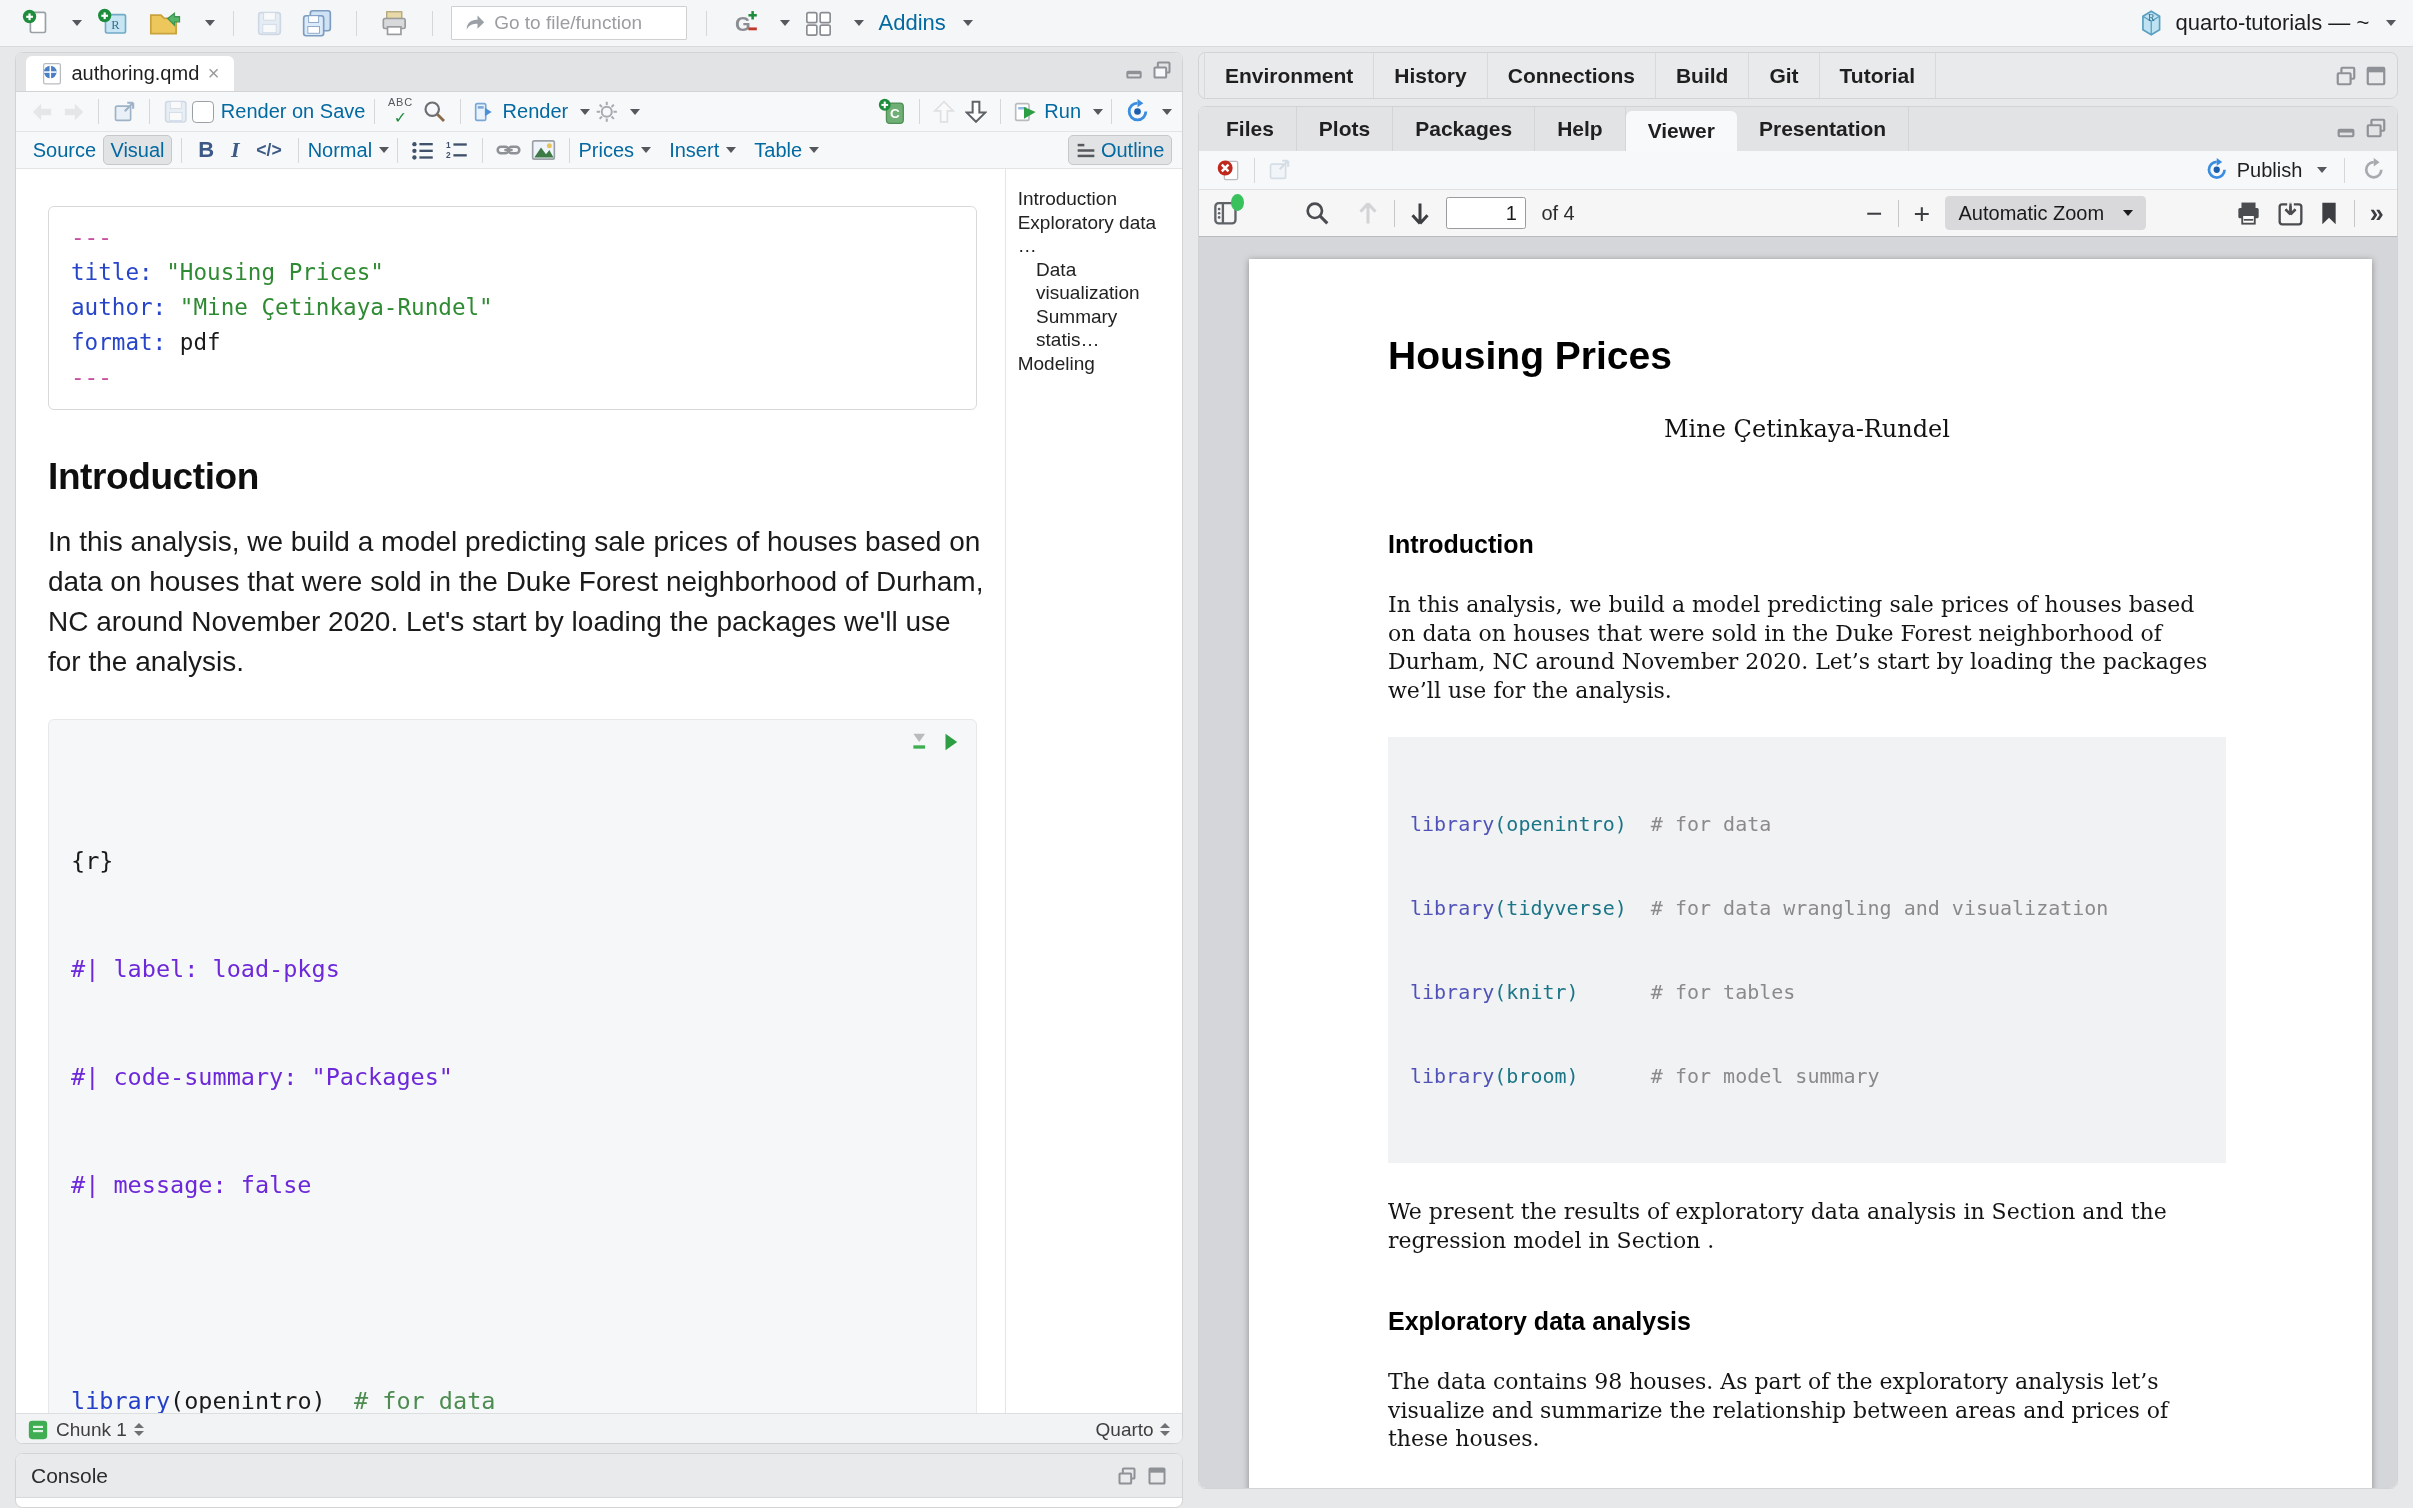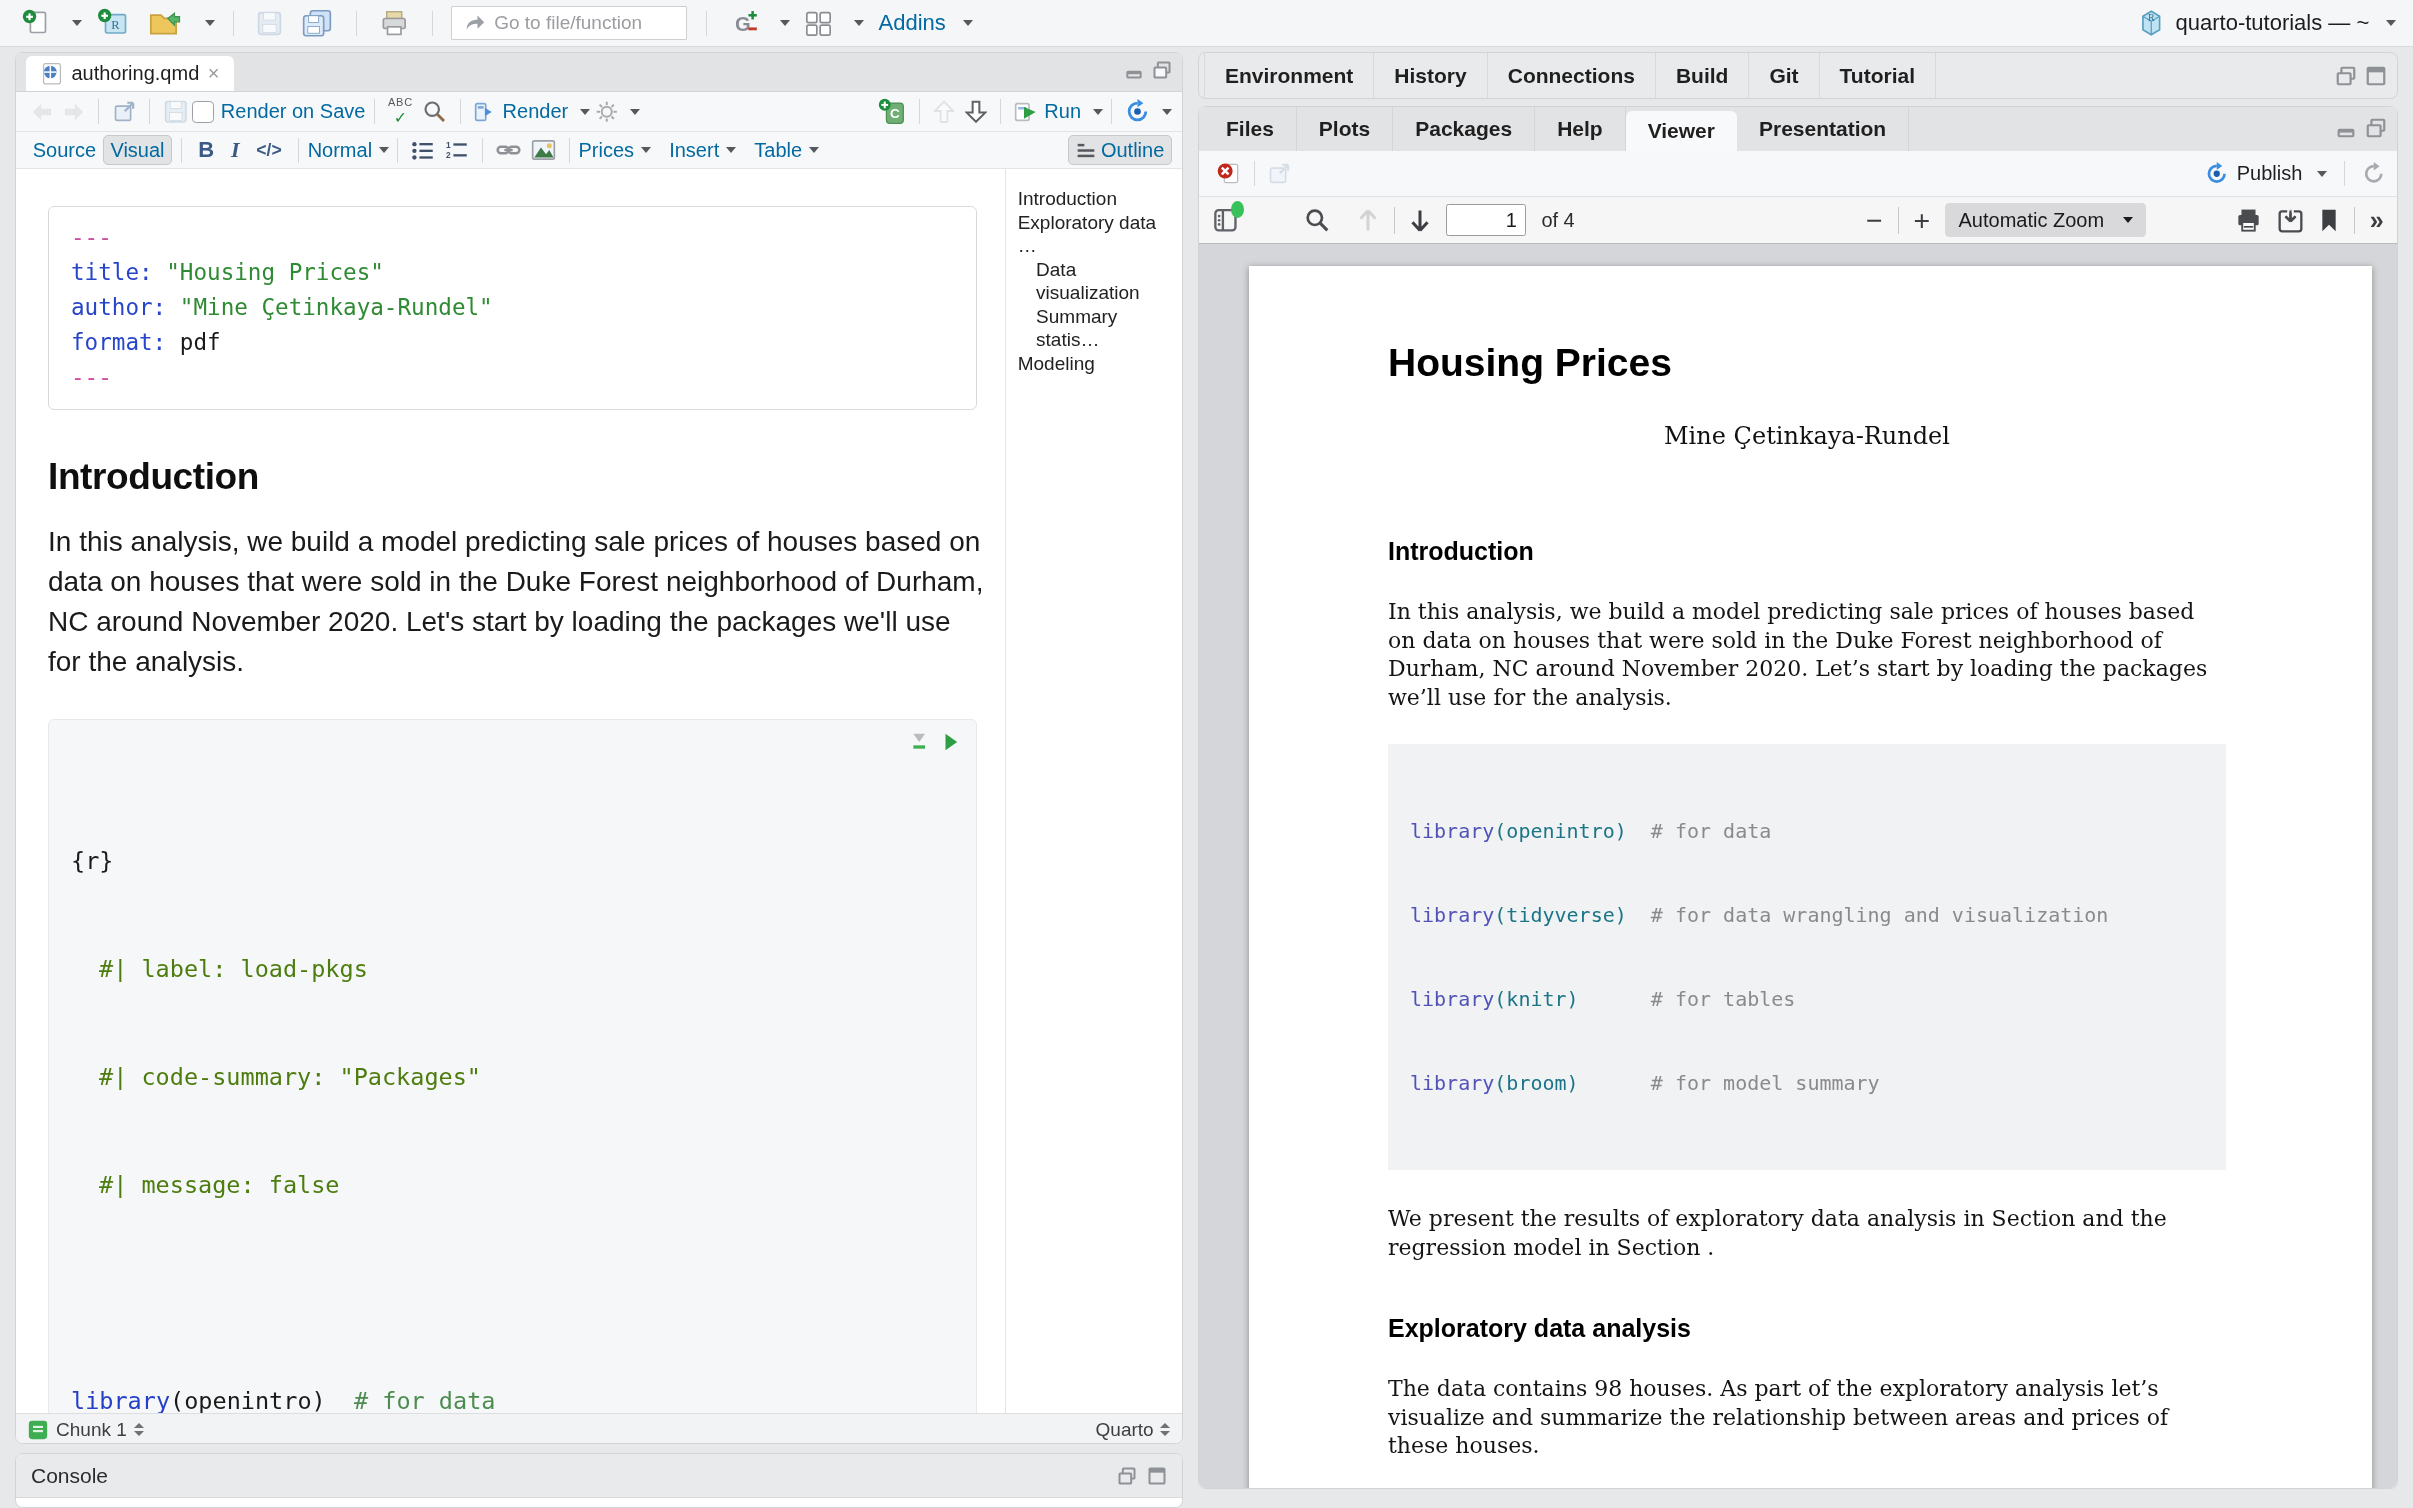--- a/index.html
+++ b/index.html
@@ -49,21 +49,21 @@
   .yaml-box { border:0.8px solid #d8d9db; border-radius:5.9px; padding:13.4px 22px; font-family:"DejaVu Sans Mono",monospace; font-size:22.6px; line-height:35px; width:929px; }
   .y-del { color:#c94f9f; }
   .y-key { color:#2745c9; }
   .y-str { color:#2f8b33; }
   .y-plain { color:#1a1a1a; }
 
   h1.edh { font-size:37px; line-height:44px; color:#0f0f0f; margin-top:45px; letter-spacing:-0.4px; }
   .edp { font-size:28px; line-height:40px; color:#1a1a1a; margin-top:23.5px; width:937px; }
 
   .chunk { position:relative; margin-top:37px; width:929px; background:#f6f7f8; border:0.8px solid #e7e8e9; border-radius:5.9px; padding:15px 22px 18.4px 22px; font-family:"DejaVu Sans Mono",monospace; font-size:23.5px; line-height:36px; white-space:pre; color:#1a1a1a; }
-  .c-opt { color:#4d7c0f;margin-left:28px; }
+  .c-opt { color:#6d28d9; }
   .c-fn  { color:#2540c8; }
   .c-com { color:#4c8c50; }
   .chunk-actions { position:absolute; right:17px; top:11.7px; display:flex; gap:13.4px; align-items:center; }
 
   #chunk-bar { height:32px; background:#f2f3f4; border-top:0.8px solid #dddee0; display:flex; align-items:center; padding:0 11.7px; font-size:19px; color:#3f3f3f; }
   .updown { display:inline-flex; flex-direction:column; gap:2.5px; margin-left:6.7px; }
   .updown i { width:0; height:0; border-left:5px solid transparent; border-right:5px solid transparent; display:block; }
   .updown .u { border-bottom:5.9px solid #6e7control073; border-bottom:5.9px solid #6e7073; }
   .updown .d { border-top:5.9px solid #6e7073; }
 
@@ -75,21 +75,21 @@
   #env-pane { left:1198px; top:52px; width:1200px; height:47px; background:#e9eaeb; }
   .tabstrip { display:flex; align-items:center; height:100%; padding-left:5px; position:relative; }
   .rtab { padding:0 20px; font-size:21px; font-weight:bold; color:#1f1f1f; height:100%; display:flex; align-items:center; border-right:0.8px solid #d8d9db; }
   .rtab:first-child { border-left:0.8px solid #d8d9db; }
 
   #viewer-pane { left:1198px; top:106px; width:1200px; height:1383px; }
   #viewer-tabs { height:44px; background:#e2e3e5; }
   .vtab { padding:0 22px; height:100%; display:flex; align-items:center; font-size:21px; font-weight:bold; color:#1f1f1f; border-right:0.8px solid #d4d5d7; }
   .vtab.active { background:#f8f9fa; border-radius:5.9px 5.9px 0 0; border-right:none; margin-top:3.4px; height:40px; }
 
-  #viewer-row2 { height:46px; background:#f7f8f9; border-bottom:0.8px solid #e0e1e3; display:flex; align-items:center; padding:0 11.7px; }
+  #viewer-row2 { height:39px; background:#f7f8f9; border-bottom:0.8px solid #e0e1e3; display:flex; align-items:center; padding:0 11.7px; }
   #publish-group { margin-left:auto; display:flex; align-items:center; gap:8.4px; font-size:20px; color:#1f1f1f; }
 
   #pdf-toolbar { height:47px; background:#f6f6f7; border-bottom:0.8px solid #b9babc; display:flex; align-items:center; padding:0 13.4px; gap:15px; color:#4a4c50; }
   #page-input { width:80px; height:32px; border:0.8px solid #9a9b9e; border-radius:2.5px; background:#fff; text-align:right; font-size:20px; padding:0 8.4px; color:#1a1a1a; font-family:"Liberation Sans",sans-serif; }
   .pdftxt { font-size:20px; color:#2c2c2c; }
   #zoom-pill { background:#d9d9dc; border-radius:4.2px; padding:5.9px 13.4px; display:flex; align-items:center; gap:11.7px; font-size:20px; color:#1a1a1a; }
   .pm { font-size:28.5px; color:#3c3e42; line-height:1; }
   .vline { width:0.8px; height:27px; background:#c6c7c9; }
 
   #pdf-area { height:1254px; background:#d5d6d9; position:relative; overflow:hidden; }

